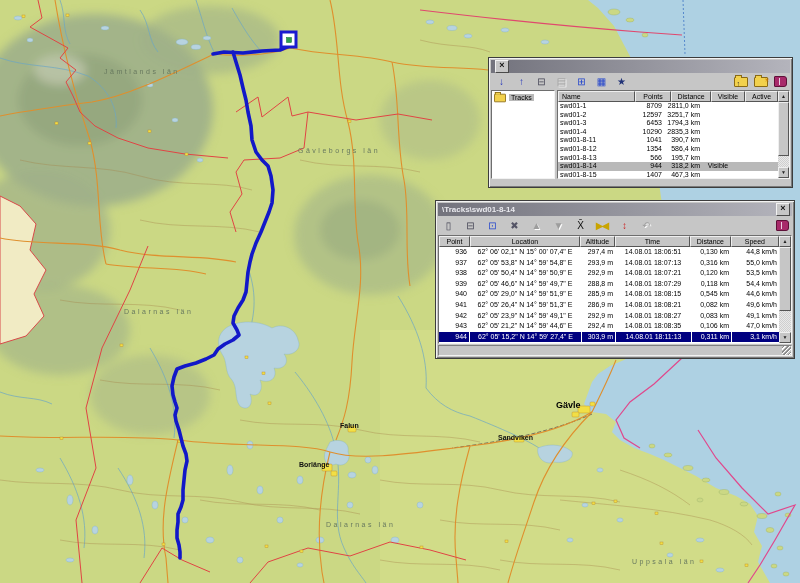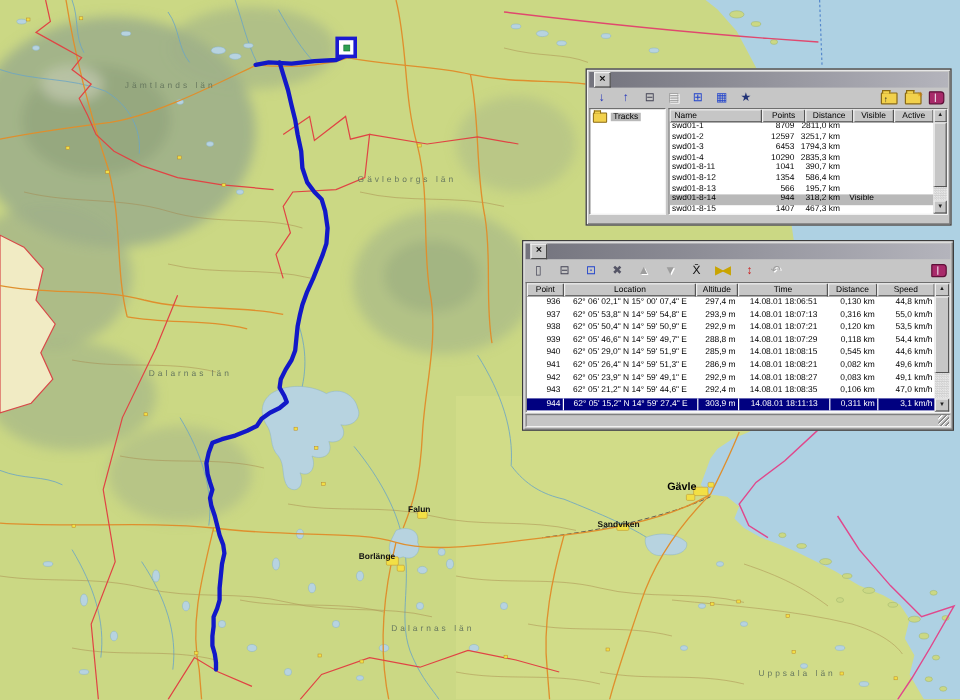--- a/index.html
+++ b/index.html
@@ -431,20 +431,21 @@
           <span class="sthumb" style="height:52px"></span>
           <span class="strack"></span>
           <span class="sbtn">▼</span>
         </div>
       </div>
     </div>
   </div>
 
   <div class="win" id="win-points" style="left:435px;top:200px;width:358px;height:157px;">
     <div class="titlebar">
+      <span class="title">\Tracks\swd01-8-14</span>
       <span class="closebtn">×</span>
     </div>
     <div class="toolbar" style="padding:2px 3px;">
       <span class="tbgroup" id="tw-tb-left" style="gap:5px;">
           <span class="tbtn" style="color: rgb(68, 68, 85);">▯</span>
           <span class="tbtn" style="color: rgb(68, 68, 85);">⊟</span>
           <span class="tbtn" style="color: rgb(34, 68, 204);">⊡</span>
           <span class="tbtn" style="color: rgb(85, 85, 102);">✖</span>
           <span class="tbtn dis" style="color: rgb(68, 68, 85);">▲</span>
           <span class="tbtn dis" style="color: rgb(68, 68, 85);">▼</span>

